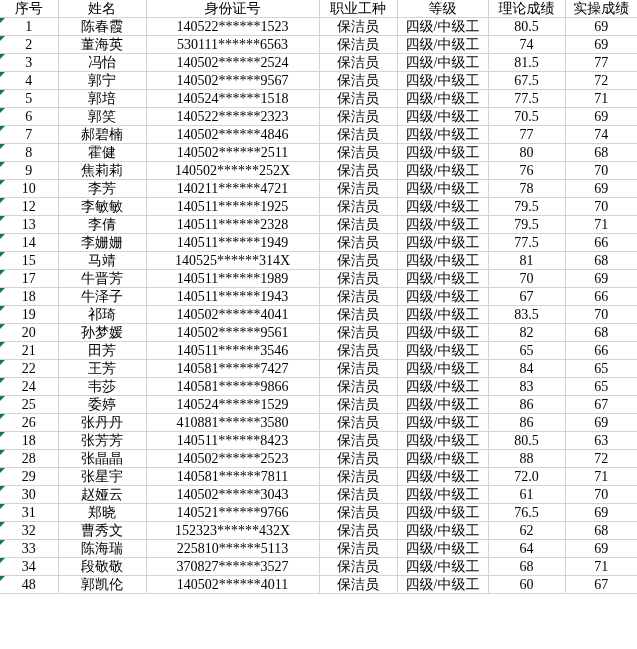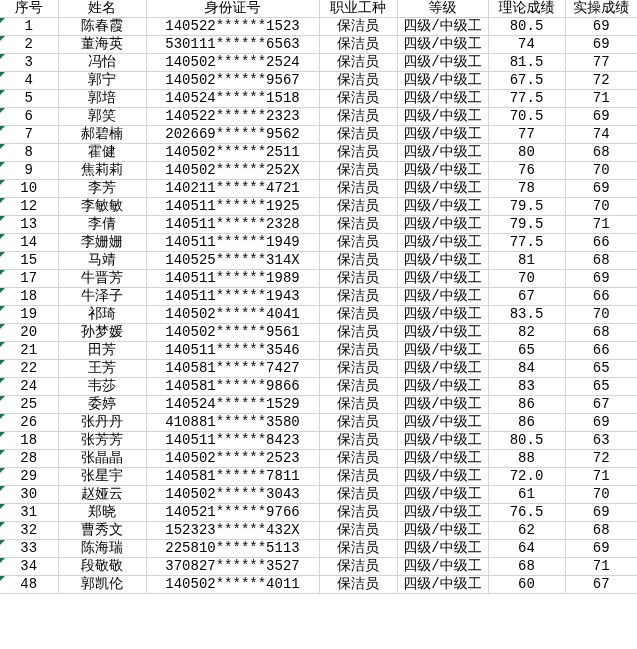--- a/index.html
+++ b/index.html
@@ -4,21 +4,21 @@
 <style>
   :root{
     --grid:#d4d4d4;
     --marker:#217346;
     --text:#000000;
     --bg:#ffffff;
   }
   html,body{margin:0;padding:0;background:var(--bg);}
   .sheet{
     width:637px;height:649px;overflow:hidden;
-    font-family:Liberation Mono, monospace;
+    font-family:Liberation Serif, serif;
     font-size:14px;color:var(--text);background:var(--bg);
   }
   table{border-collapse:collapse;table-layout:fixed;width:637px;}
   col.c1{width:58px;}
   col.c2{width:88px;}
   col.c3{width:173px;}
   col.c4{width:78px;}
   col.c5{width:91px;}
   col.c6{width:77px;}
   col.c7{width:72px;}
@@ -114,21 +114,21 @@
           <td><span>郭笑</span></td>
           <td><span>140522******2323</span></td>
           <td><span>保洁员</span></td>
           <td><span>四级/中级工</span></td>
           <td><span>70.5</span></td>
           <td><span>69</span></td>
         </tr>
         <tr>
           <td><span class="triangle"></span><span>7</span></td>
           <td><span>郝碧楠</span></td>
-          <td><span>202669******9562</span></td>
+          <td><span>140502******4846</span></td>
           <td><span>保洁员</span></td>
           <td><span>四级/中级工</span></td>
           <td><span>77</span></td>
           <td><span>74</span></td>
         </tr>
         <tr>
           <td><span class="triangle"></span><span>8</span></td>
           <td><span>霍健</span></td>
           <td><span>140502******2511</span></td>
           <td><span>保洁员</span></td>

